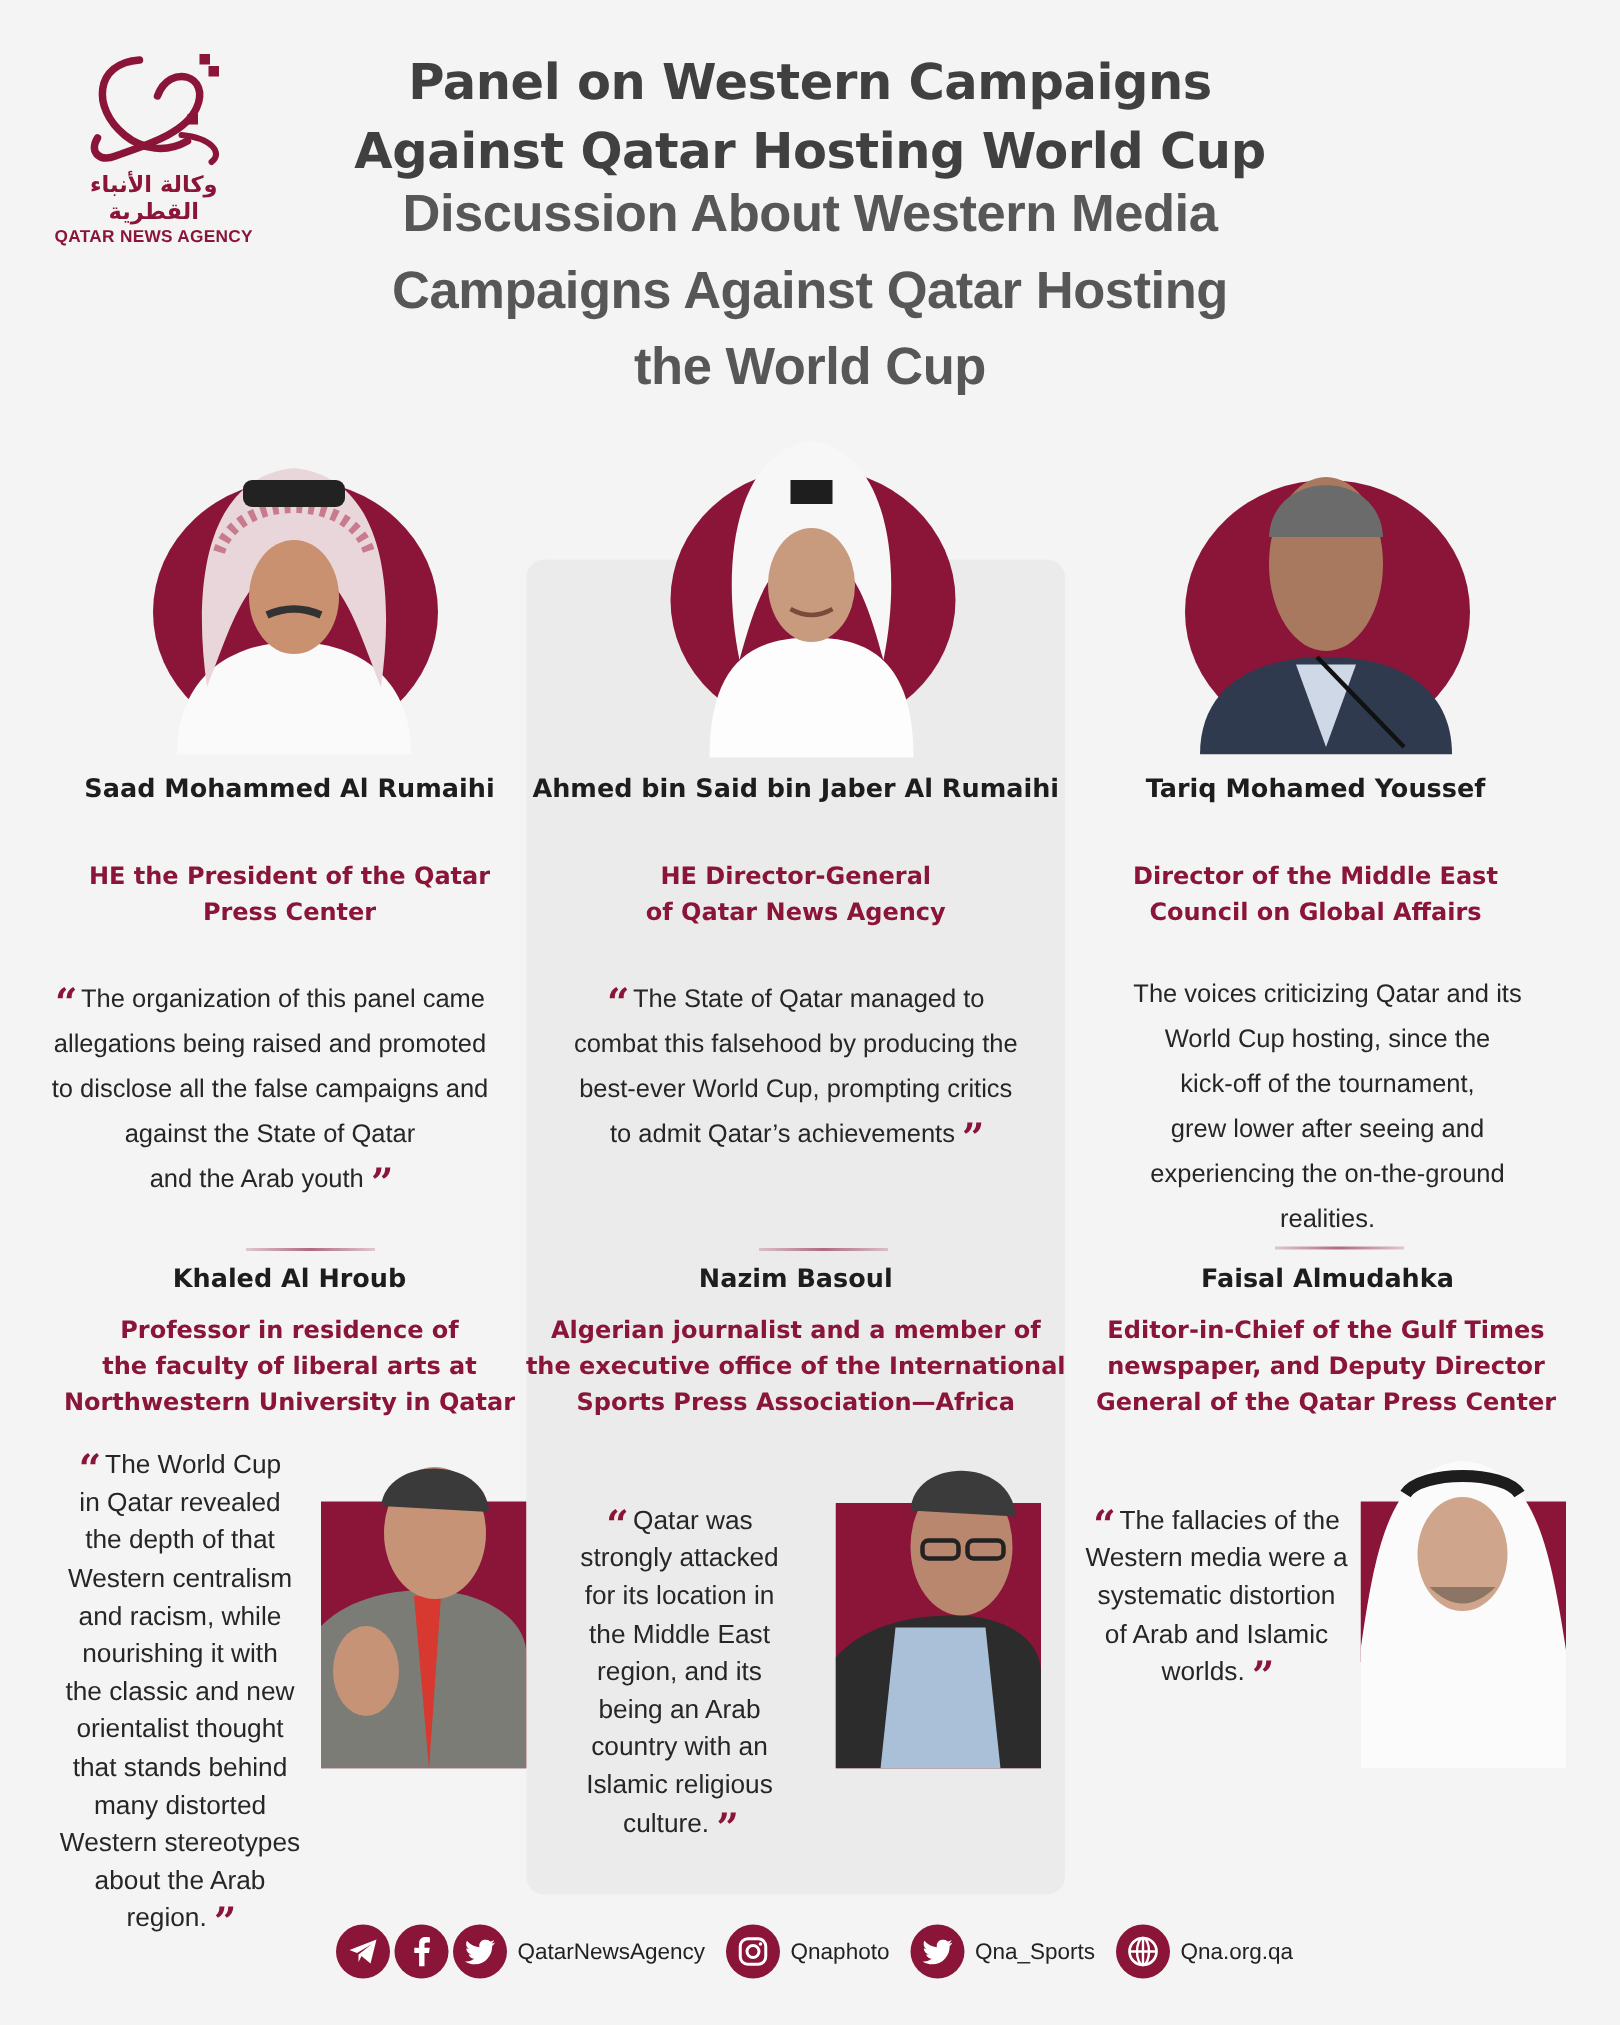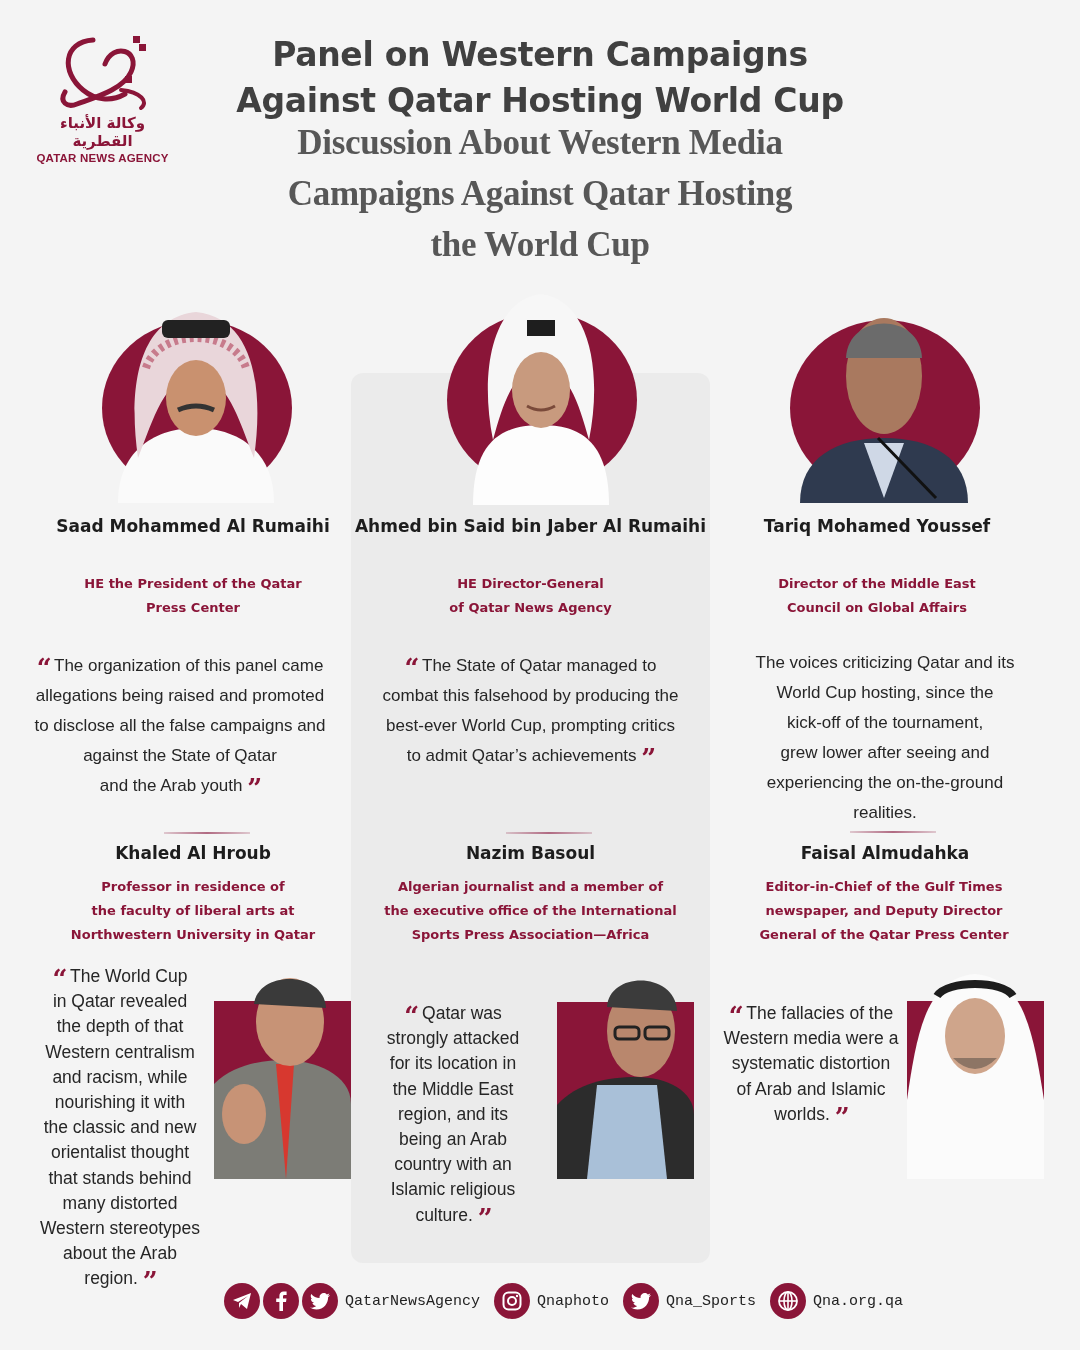--- a/index.html
+++ b/index.html
@@ -20,52 +20,52 @@
 
   
   .title-red {
     left: 230px; width: 620px; top: 32px; text-align: center;
     color: #404040; font-weight: bold; font-size: 33px; line-height: 46px;
     font-family: "DejaVu Sans", sans-serif; letter-spacing: -0.3px;
   }
   .title-grey {
     left: 200px; width: 680px; top: 117px; text-align: center;
     color: #575757; font-weight: bold; font-size: 35px; line-height: 51px;
-    font-family: Liberation Serif, serif; letter-spacing: -0.3px;
+    font-family: Liberation Sans, sans-serif; letter-spacing: -0.3px;
   }
 
   
   .mid-panel {
     left: 351px; top: 373px; width: 359px; height: 890px;
     background: #ebebeb; border-radius: 12px;
   }
 
   
   .portrait { width: 196px; height: 196px; }
   .portrait .disc {
     position: absolute; left: 4px; top: 22px; width: 190px; height: 176px;
     background: #8a1538; border-radius: 50%;
   }
   .portrait .person { position: absolute; left: 0; top: 0; }
 
   .name { text-align: center; font-weight: bold; font-size: 17px; color: #1d1d1d; }
-  .role { text-align: center; font-weight: bold; font-size: 13px; color: #8a1538; line-height: 24px; }
+  .role { text-align: center; font-weight: bold; font-size: 16px; color: #8a1538; line-height: 24px; }
   .quote { text-align: center; font-size: 17px; line-height: 30px; color: #262626; font-family: "Liberation Sans", sans-serif; }
   .quote-sm { text-align: center; font-size: 17.5px; line-height: 25.2px; color: #262626; font-family: "Liberation Sans", sans-serif; }
   .q { color: #8a1538; font-weight: bold; font-family: "DejaVu Serif", serif; font-size: 26px; line-height: 10px; vertical-align: -6px; letter-spacing: -2px; }
   .divider { height: 2px; width: 86px; background: linear-gradient(90deg, rgba(138,21,56,0.2), #b06a82, rgba(138,21,56,0.2)); }
 
   
   .sq { overflow: hidden; }
   .sq .block { position: absolute; background: #8a1538; }
 
   
   .footer { left: 224px; top: 1282px; height: 38px; display: flex; align-items: center; }
   .circ { width: 36px; height: 36px; border-radius: 50%; background: #8a1538; display: inline-flex; align-items: center; justify-content: center; margin-right: 3px; }
-  .ftext { font-family: Liberation Mono, monospace; font-size: 15px; color: #222; margin: 0 14px 0 4px; }
+  .ftext { font-family: Liberation Sans, sans-serif; font-size: 15px; color: #222; margin: 0 14px 0 4px; }
 </style>
 </head>
 <body>
 
 <div class="abs mid-panel"></div>
 
 <div class="abs logo">
   <svg width="100" height="80" viewBox="0 0 100 80">
     <path d="M40 8 C10 10 8 40 30 58 C42 68 58 70 72 62" stroke="#8a1538" stroke-width="5" fill="none" stroke-linecap="round"></path>
     <path d="M52 32 C60 10 88 18 78 40 C70 58 40 66 24 72 C14 76 6 70 12 60" stroke="#8a1538" stroke-width="5" fill="none" stroke-linecap="round"></path>

